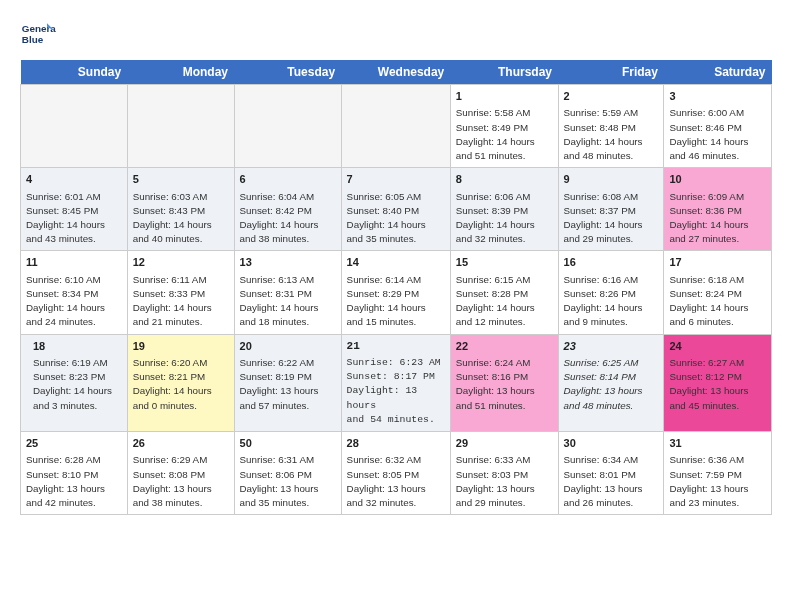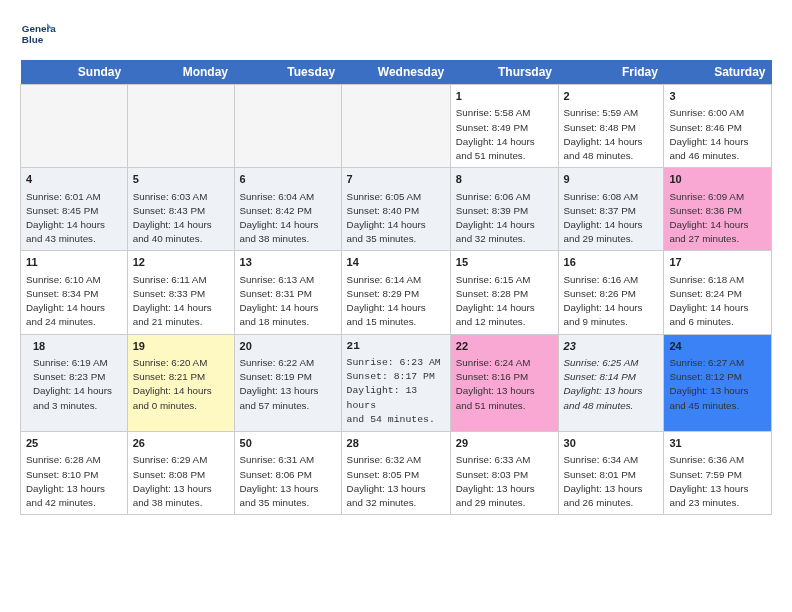--- a/index.html
+++ b/index.html
@@ -215,21 +215,21 @@
             <div class="day-info">Sunrise: 6:23 AM<br>Sunset: 8:17 PM<br>Daylight: 13 hours<br>and 54 minutes.</div>
           </td>
           <td class="has-data" style="background-color: #f9a8d4; margin-top: 27px;">
             <span class="day-num">22</span>
             <div class="day-info">Sunrise: 6:24 AM<br>Sunset: 8:16 PM<br>Daylight: 13 hours<br>and 51 minutes.</div>
           </td>
           <td class="has-data" style="background-color: rgb(238, 242, 247); font-style: italic;">
             <span class="day-num">23</span>
             <div class="day-info">Sunrise: 6:25 AM<br>Sunset: 8:14 PM<br>Daylight: 13 hours<br>and 48 minutes.</div>
           </td>
-          <td class="has-data" style="background-color: #3b82f6; margin-left: 17px;">
+          <td class="has-data" style="background-color: #ec4899; margin-left: 17px;">
             <span class="day-num">24</span>
             <div class="day-info">Sunrise: 6:27 AM<br>Sunset: 8:12 PM<br>Daylight: 13 hours<br>and 45 minutes.</div>
           </td>
         </tr>
         <tr>
           <td class="has-data">
             <span class="day-num">25</span>
             <div class="day-info">Sunrise: 6:28 AM<br>Sunset: 8:10 PM<br>Daylight: 13 hours<br>and 42 minutes.</div>
           </td>
           <td class="has-data">

